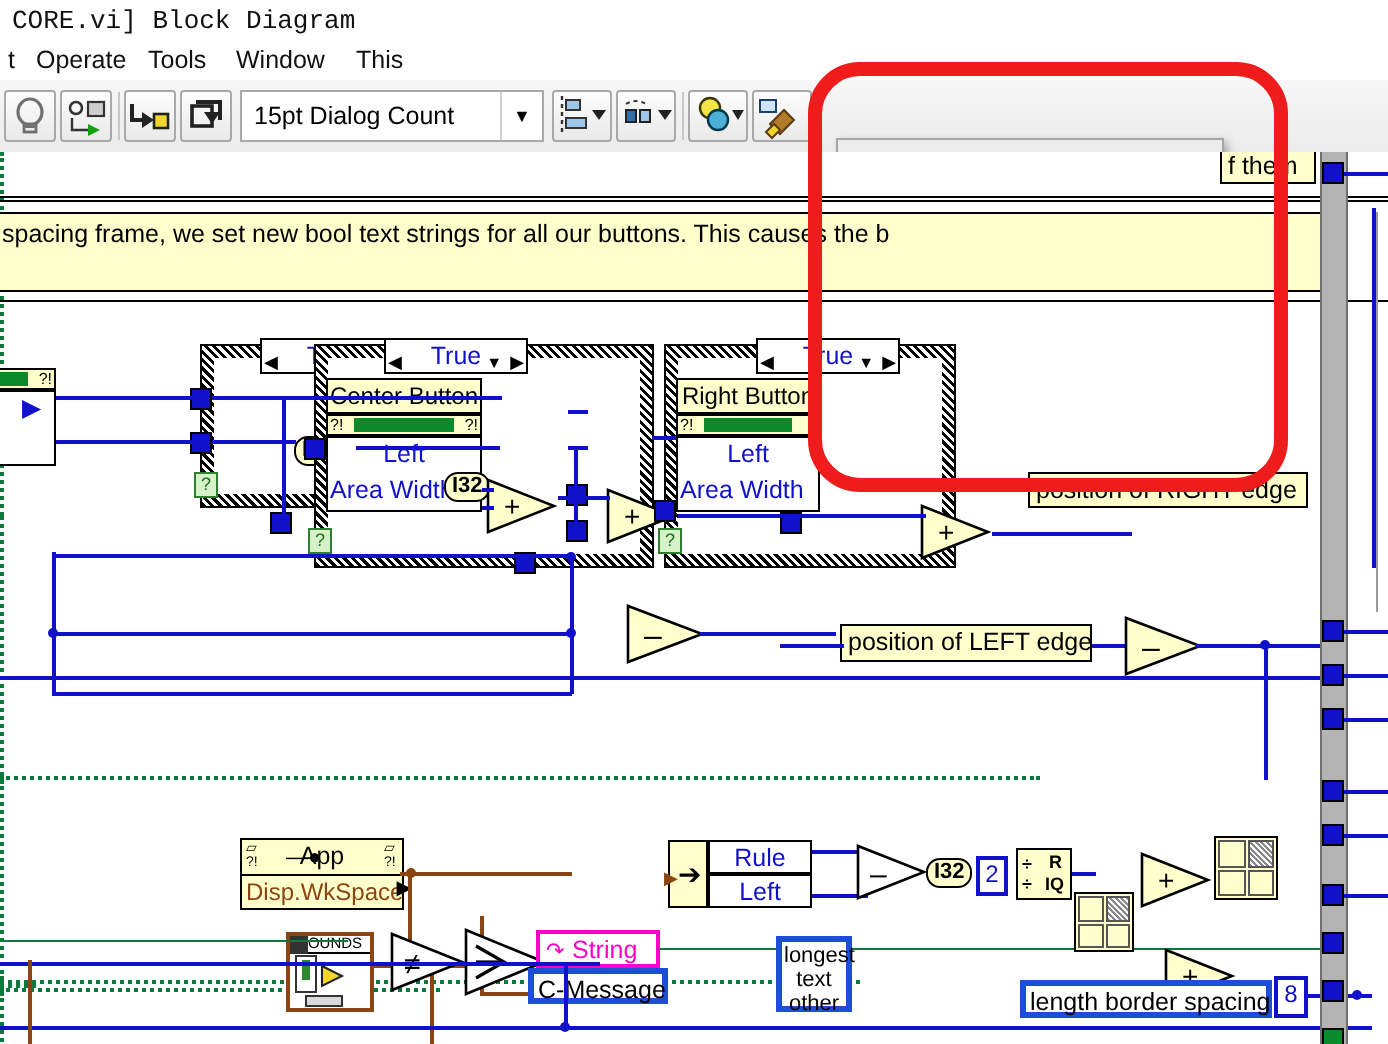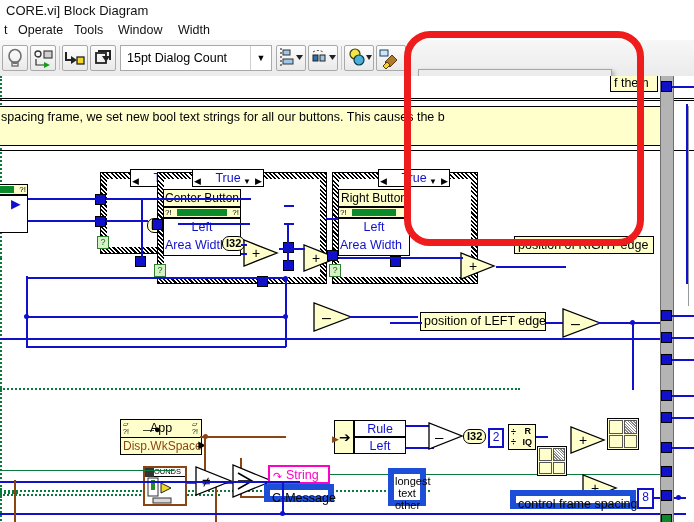--- a/index.html
+++ b/index.html
@@ -10,20 +10,21 @@
     font-size:12px;color:#000;
     -webkit-font-smoothing:none;
   }
   .abs{position:absolute;}
 
   
   #titlebar{
     left:0;top:0;width:694px;height:22px;
     background:#ffffff;
     border-bottom:4px solid #4c1d95;
+    font-family:Liberation Mono, monospace;
   }
   #titlebar .t{
     position:absolute;left:6px;top:3px;font-size:13px;color:#111;
     white-space:nowrap;
   }
 
   
   #menubar{
     left:0;top:22px;width:694px;height:18px;
     background:#ffffff;border-bottom:1px solid #d6d6d6;
@@ -136,21 +137,21 @@
   .casesel .rar{position:absolute;right:1px;top:3px;font-size:9px;color:#000;}
   .casesel .dn{position:absolute;right:12px;top:4px;font-size:8px;color:#000;}
 
   
   .flabel{
     position:absolute;background:#ffffcc;border:1px solid #000;box-sizing:border-box;
     font-size:12.5px;color:#000;padding:0 3px;line-height:16px;white-space:nowrap;
   }
   
   .wlabel{
-    position:absolute;background:#fff;border:6px solid #1d4ed8;box-sizing:border-box;
+    position:absolute;background:#fff;border:3px solid #1d4ed8;box-sizing:border-box;
     font-size:11px;color:#000;padding:0 2px;line-height:12px;white-space:nowrap;
   }
   
   .comment{
     position:absolute;background:#ffffcc;border:1px solid #000;box-sizing:border-box;
     font-size:12.5px;color:#000;padding:2px 4px;line-height:16px;
   }
 
   
   .propblk{
@@ -235,21 +236,21 @@
 
 <div id="titlebar" class="abs">
   <div class="t">CORE.vi] Block Diagram</div>
 </div>
 
 <div id="menubar" class="abs">
   <div class="mi" style="left:0px;">t</div>
   <div class="mi" style="left:14px;">Operate</div>
   <div class="mi" style="left:70px;">Tools</div>
   <div class="mi" style="left:114px;">Window</div>
-  <div class="mi" style="left:174px;">Width</div>
+  <div class="mi" style="left:174px;">This</div>
 </div>
 
 <div id="toolbar" class="abs">
 
   <div class="tbtn" style="left:2px;width:26px;">
     <svg width="24" height="24" viewBox="0 0 24 24">
       <ellipse cx="12" cy="10" rx="6" ry="6.5" fill="none" stroke="#707070" stroke-width="1.6"></ellipse>
       <rect x="9" y="16" width="6" height="4" fill="none" stroke="#707070" stroke-width="1.4"></rect>
       <line x1="9.5" y1="17.5" x2="14.5" y2="17.5" stroke="#707070" stroke-width="1"></line>
     </svg>
@@ -642,21 +643,21 @@
       <text x="9" y="19" font-size="14" font-family="Liberation Sans" fill="#000">+</text>
     </svg>
   </div>
   <div class="fnwrap" style="left:582px;top:398px;">
     <svg width="38" height="28" viewBox="0 0 38 28">
       <polygon points="1,1 1,27 34,14" fill="#ffffcc" stroke="#000" stroke-width="1.3"></polygon>
       <text x="9" y="19" font-size="14" font-family="Liberation Sans" fill="#000">+</text>
     </svg>
   </div>
 
-  <div class="wlabel" style="left:510px;top:414px;width:126px;height:19px;font-size:12.5px;line-height:17px;">control frame spacing</div>
+  <div class="wlabel" style="left:510px;top:414px;width:126px;height:19px;font-size:12.5px;line-height:17px;">length border spacing</div>
   <div class="nconst" style="left:637px;top:412px;width:17px;height:21px;">8</div>
   <div class="w wh" style="left:654px;top:421px;width:32px;"></div>
   <div class="junc" style="left:676px;top:419px;"></div>
   <div class="w wh" style="left:0px;top:437px;width:686px;"></div>
   <div class="junc" style="left:280px;top:435px;"></div>
   <div class="w wv" style="left:282px;top:405px;height:34px;"></div>
   <div class="w wh" style="left:0px;top:405px;width:300px;"></div>
 
   <div class="loopbar" style="left:660px;top:-6px;width:14px;height:460px;"></div>
   <div class="tun" style="left:661px;top:5px;"></div>

